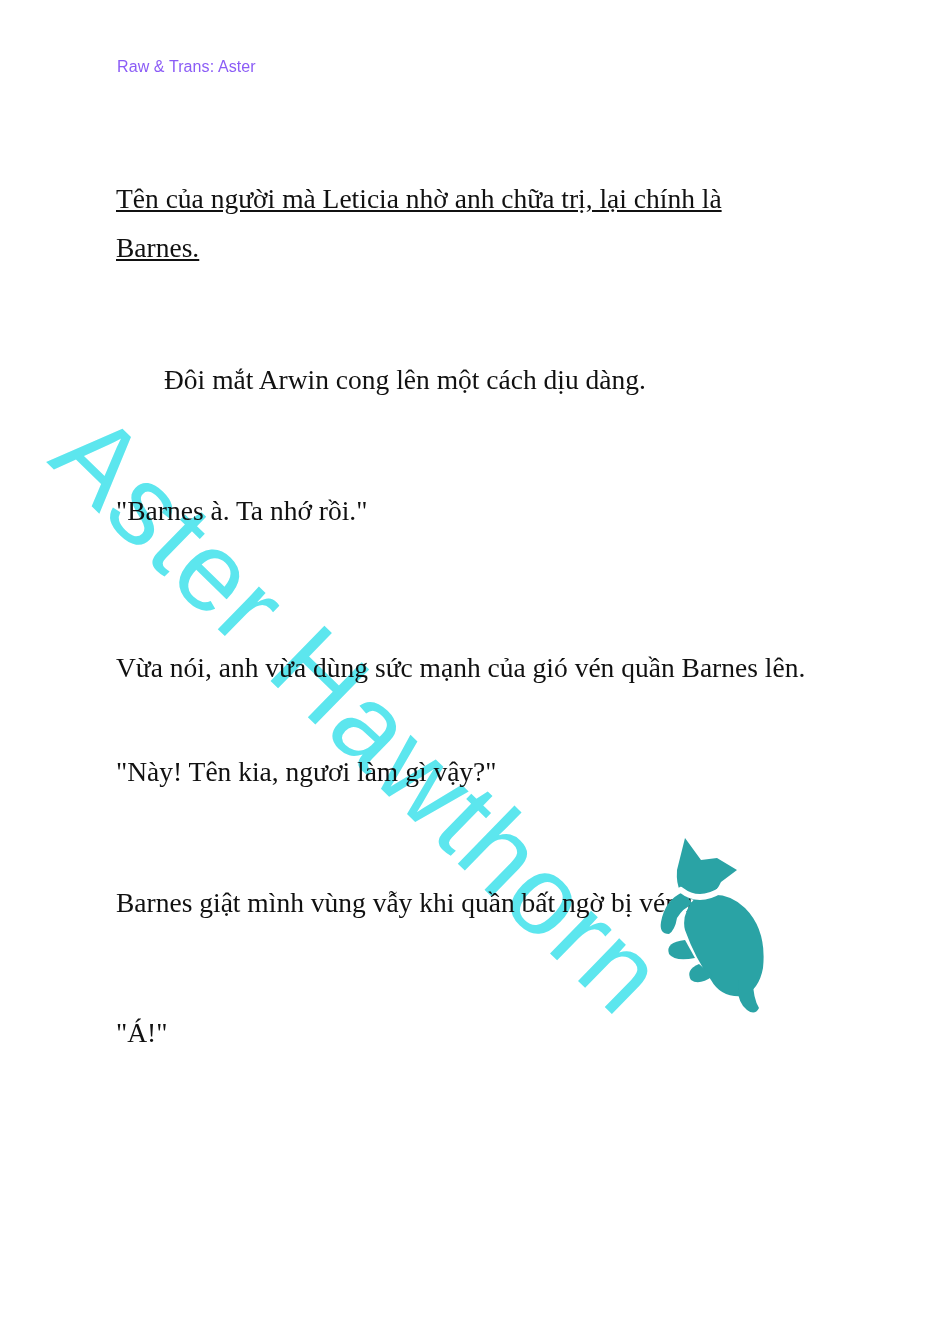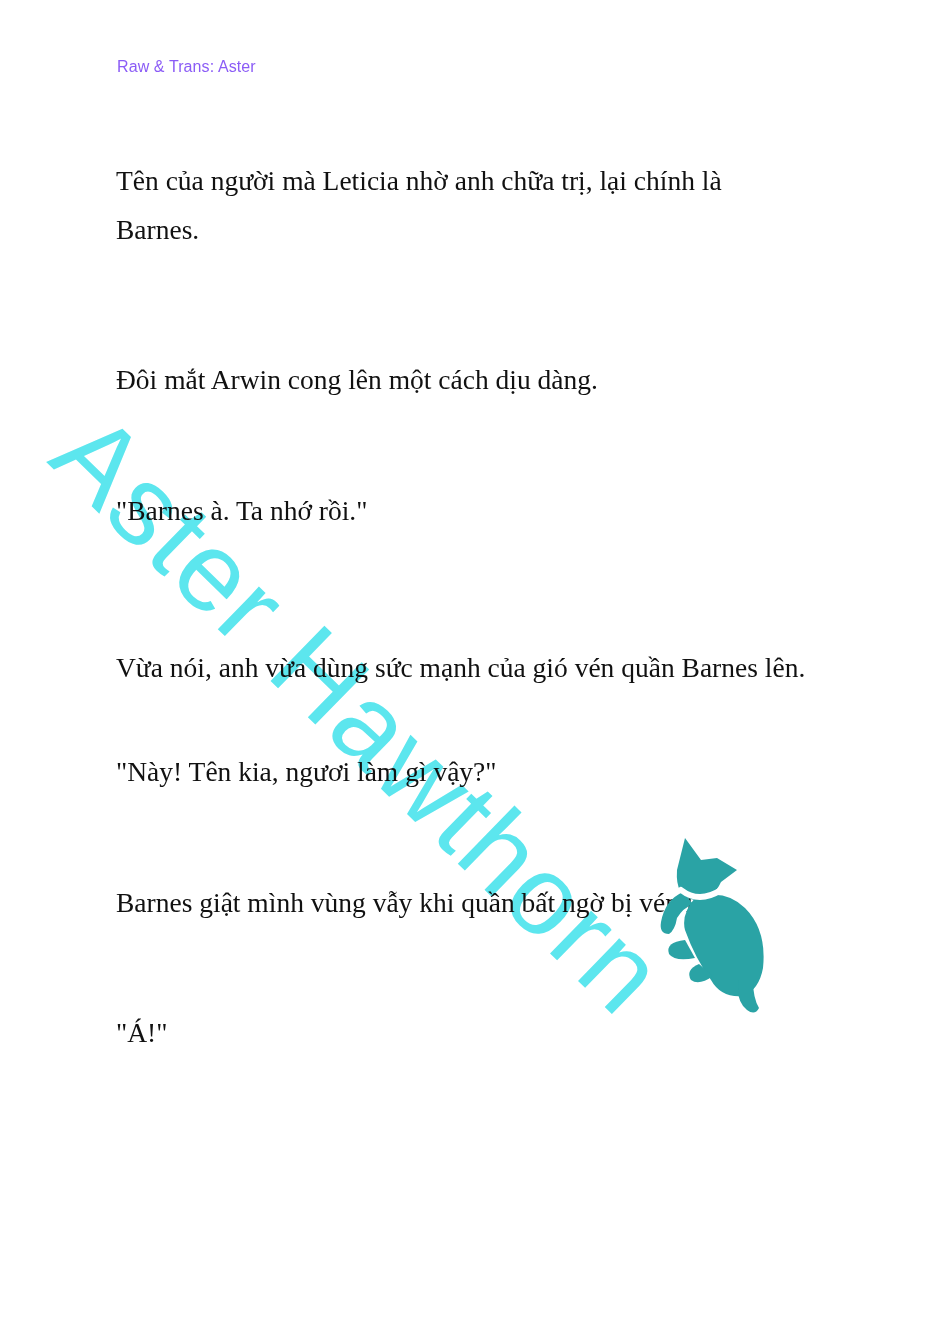--- a/index.html
+++ b/index.html
@@ -23,26 +23,26 @@
     -webkit-text-stroke: 0px;
   }
   .cat { position: absolute; left: 655px; top: 830px; width: 120px; height: 185px; z-index: 3; }
 </style>
 </head>
 <body>
 
 <div class="page">
   <div class="header">Raw &amp; Trans: Aster</div>
 
-  <div class="para" style="top:156px;">
+  <div class="para" style="top:174px;text-decoration:underline;">
     <div>Tên của người mà Leticia nhờ anh chữa trị, lại chính là</div>
     <div>Barnes.</div>
   </div>
 
-  <div class="para" style="top:355px;">Đôi mắt Arwin cong lên một cách dịu dàng.</div>
+  <div class="para" style="top:355px;margin-left:48px;">Đôi mắt Arwin cong lên một cách dịu dàng.</div>
   <div class="para" style="top:486px;">"Barnes à. Ta nhớ rồi."</div>
   <div class="para" style="top:643px;">Vừa nói, anh vừa dùng sức mạnh của gió vén quần Barnes lên.</div>
   <div class="para" style="top:747px;">"Này! Tên kia, ngươi làm gì vậy?"</div>
   <div class="para" style="top:878px;">Barnes giật mình vùng vẫy khi quần bất ngờ bị vén lên.</div>
   <div class="para" style="top:1008px;">"Á!"</div>
 
   <div class="watermark">Aster Hawthorn</div>
 
   <svg class="cat" viewBox="0 0 120 185" xmlns="http://www.w3.org/2000/svg">
     <g fill="#2aa3a5">

